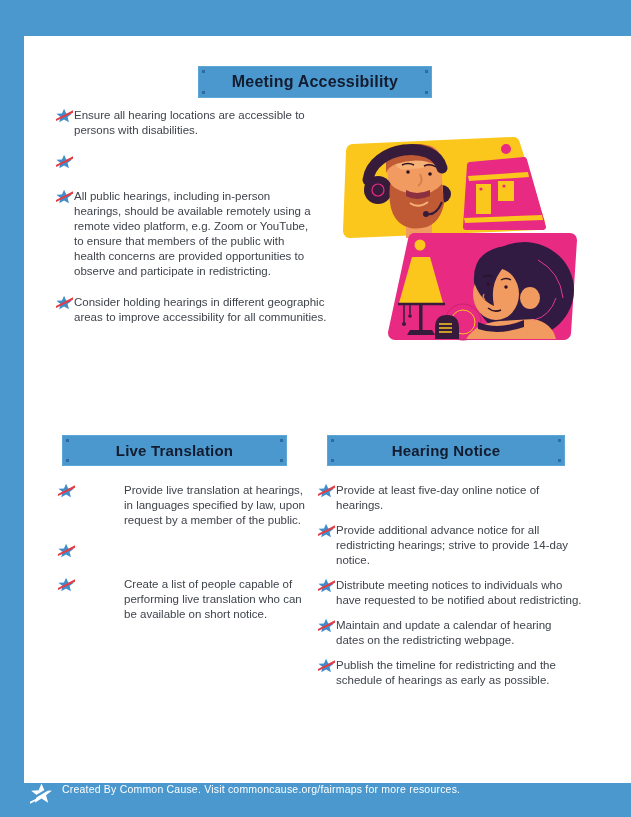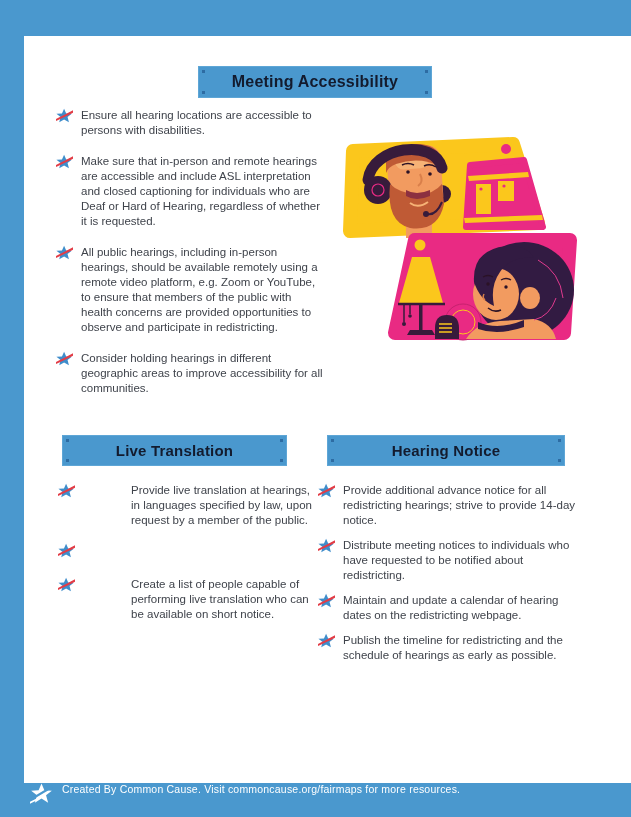--- a/index.html
+++ b/index.html
@@ -25,21 +25,21 @@
   }
   .hbox .dot{position:absolute;width:3px;height:3px;background:#2d6ca3;}
   .hbox .dot.tl{left:3px;top:3px}.hbox .dot.tr{right:3px;top:3px}
   .hbox .dot.bl{left:3px;bottom:3px}.hbox .dot.br{right:3px;bottom:3px}
   .hbox.main-title{left:174px;top:30px;width:234px;height:32px;font-size:16px;}
   .hbox.lt-title{left:38px;top:399px;width:225px;height:31px;font-size:15px;}
   .hbox.hn-title{left:303px;top:399px;width:238px;height:31px;font-size:15px;}
 
   
   ul.blist{list-style:none;margin:0;padding:0;position:absolute;}
-  ul.blist li{display:flex;gap:7px;align-items:flex-start;}
+  ul.blist li{display:flex;align-items:flex-start;}
   ul.blist .star{flex:0 0 18px;margin-top:0px;}
   ul.blist .btext{
     font-size:11.5px;line-height:15px;color:#3f434b;display:block;
   }
   ul.main-list{left:32px;top:72px;width:272px;}
   ul.main-list li{margin-bottom:16px;}
   ul.main-list .btext{width:242px;}
   ul.main-list li:nth-child(4) .btext{width:314px;}
   ul.lt-list{left:34px;top:447px;width:256px;}
   ul.lt-list li{margin-bottom:15px;}
@@ -76,21 +76,20 @@
             <polygon points="9.5,0.5 12,6 18.5,6.4 13.6,10.4 15.2,16.5 9.5,13.2 3.8,16.5 5.4,10.4 0.5,6.4 7,6" fill="#3f8dcb"></polygon>
             <path d="M0,12.5 C7,9 13,6 20,2.2 L20,5.2 C13,8.8 7,11.5 0,15 Z" fill="#e23c46"></path>
           </svg></span>
       <span class="btext">Ensure all hearing locations are accessible to persons with disabilities.</span>
     </li>
     <li>
       <span class="star"><svg viewBox="0 0 20 17" width="17" height="15">
             <polygon points="9.5,0.5 12,6 18.5,6.4 13.6,10.4 15.2,16.5 9.5,13.2 3.8,16.5 5.4,10.4 0.5,6.4 7,6" fill="#3f8dcb"></polygon>
             <path d="M0,12.5 C7,9 13,6 20,2.2 L20,5.2 C13,8.8 7,11.5 0,15 Z" fill="#e23c46"></path>
           </svg></span>
-      <span class="btext">Make sure that in-person and remote hearings are accessible and include ASL interpretation and closed captioning for individuals who are Deaf or Hard of Hearing, regardless of whether it is requested.</span>
     </li>
     <li>
       <span class="star"><svg viewBox="0 0 20 17" width="17" height="15">
             <polygon points="9.5,0.5 12,6 18.5,6.4 13.6,10.4 15.2,16.5 9.5,13.2 3.8,16.5 5.4,10.4 0.5,6.4 7,6" fill="#3f8dcb"></polygon>
             <path d="M0,12.5 C7,9 13,6 20,2.2 L20,5.2 C13,8.8 7,11.5 0,15 Z" fill="#e23c46"></path>
           </svg></span>
       <span class="btext">All public hearings, including in-person hearings, should be available remotely using a remote video platform, e.g. Zoom or YouTube, to ensure that members of the public with health concerns are provided opportunities to observe and participate in redistricting.</span>
     </li>
     <li>
       <span class="star"><svg viewBox="0 0 20 17" width="17" height="15">
@@ -208,20 +207,27 @@
     <span class="dot br"></span>
     <span class="htitle">Hearing Notice</span>
   </div>
 
   <ul class="blist hn-list">
     <li>
       <span class="star"><svg viewBox="0 0 20 17" width="17" height="15">
             <polygon points="9.5,0.5 12,6 18.5,6.4 13.6,10.4 15.2,16.5 9.5,13.2 3.8,16.5 5.4,10.4 0.5,6.4 7,6" fill="#3f8dcb"></polygon>
             <path d="M0,12.5 C7,9 13,6 20,2.2 L20,5.2 C13,8.8 7,11.5 0,15 Z" fill="#e23c46"></path>
           </svg></span>
+      <span class="btext">Provide at least five-day online notice of hearings.</span>
+    </li>
+    <li>
+      <span class="star"><svg viewBox="0 0 20 17" width="17" height="15">
+            <polygon points="9.5,0.5 12,6 18.5,6.4 13.6,10.4 15.2,16.5 9.5,13.2 3.8,16.5 5.4,10.4 0.5,6.4 7,6" fill="#3f8dcb"></polygon>
+            <path d="M0,12.5 C7,9 13,6 20,2.2 L20,5.2 C13,8.8 7,11.5 0,15 Z" fill="#e23c46"></path>
+          </svg></span>
       <span class="btext">Provide additional advance notice for all redistricting hearings; strive to provide 14-day notice.</span>
     </li>
     <li>
       <span class="star"><svg viewBox="0 0 20 17" width="17" height="15">
             <polygon points="9.5,0.5 12,6 18.5,6.4 13.6,10.4 15.2,16.5 9.5,13.2 3.8,16.5 5.4,10.4 0.5,6.4 7,6" fill="#3f8dcb"></polygon>
             <path d="M0,12.5 C7,9 13,6 20,2.2 L20,5.2 C13,8.8 7,11.5 0,15 Z" fill="#e23c46"></path>
           </svg></span>
       <span class="btext">Distribute meeting notices to individuals who have requested to be notified about redistricting.</span>
     </li>
     <li>

